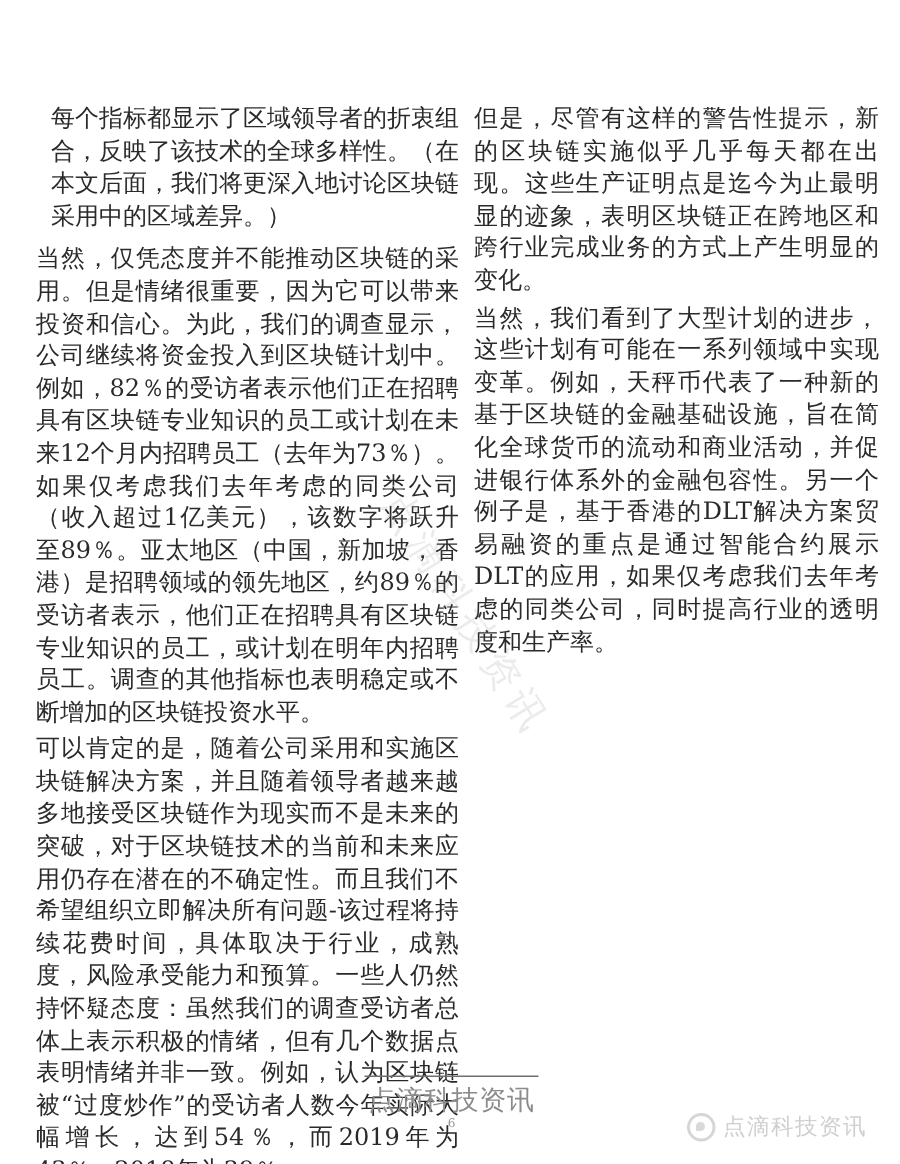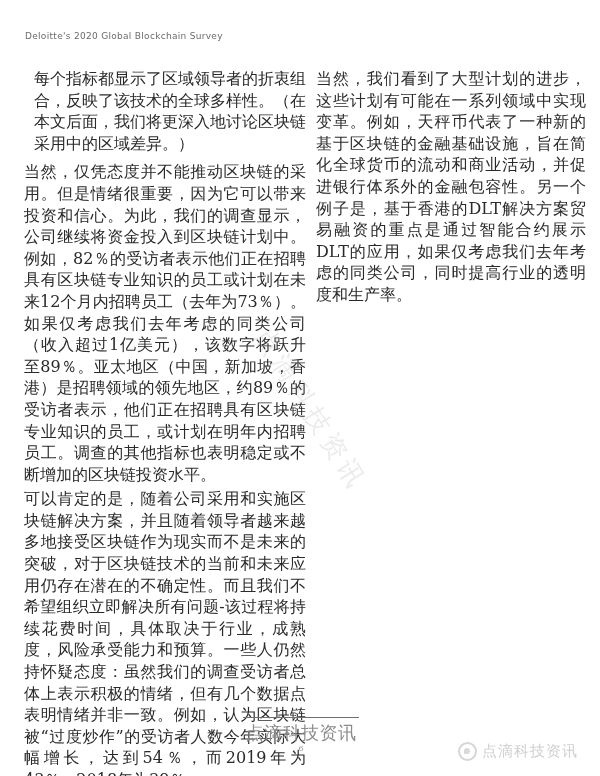--- a/index.html
+++ b/index.html
@@ -107,29 +107,29 @@
     height: 6px;
     border-radius: 50% 50% 50% 0;
     background: #d9d9d9;
   }
 </style>
 </head>
 <body>
 
 <div class="page">
 
-  <div class="doc-header">Deloitte's 2020 Global Blockchain Survey</div>
 
   <div class="col col-left">
     <p class="block-indent">每个指标都显示了区域领导者的折衷组合，反映了该技术的全球多样性。（在本文后面，我们将更深入地讨论区块链采用中的区域差异。）</p>
     <p>当然，仅凭态度并不能推动区块链的采用。但是情绪很重要，因为它可以带来投资和信心。为此，我们的调查显示，公司继续将资金投入到区块链计划中。例如，82％的受访者表示他们正在招聘具有区块链专业知识的员工或计划在未来12个月内招聘员工（去年为73％）。如果仅考虑我们去年考虑的同类公司（收入超过1亿美元），该数字将跃升至89％。亚太地区（中国，新加坡，香港）是招聘领域的领先地区，约89％的受访者表示，他们正在招聘具有区块链专业知识的员工，或计划在明年内招聘员工。调查的其他指标也表明稳定或不断增加的区块链投资水平。</p>
     <p>可以肯定的是，随着公司采用和实施区块链解决方案，并且随着领导者越来越多地接受区块链作为现实而不是未来的突破，对于区块链技术的当前和未来应用仍存在潜在的不确定性。而且我们不希望组织立即解决所有问题-该过程将持续花费时间，具体取决于行业，成熟度，风险承受能力和预算。一些人仍然持怀疑态度：虽然我们的调查受访者总体上表示积极的情绪，但有几个数据点表明情绪并非一致。例如，认为区块链被“过度炒作”的受访者人数今年实际大幅增长，达到54％，而2019年为43％，2018年为39％。</p>
   </div>
 
   <div class="col col-right">
+    <p>但是，尽管有这样的警告性提示，新的区块链实施似乎几乎每天都在出现。这些生产证明点是迄今为止最明显的迹象，表明区块链正在跨地区和跨行业完成业务的方式上产生明显的变化。</p>
     <p>当然，我们看到了大型计划的进步，这些计划有可能在一系列领域中实现变革。例如，天秤币代表了一种新的基于区块链的金融基础设施，旨在简化全球货币的流动和商业活动，并促进银行体系外的金融包容性。另一个例子是，基于香港的DLT解决方案贸易融资的重点是通过智能合约展示DLT的应用，如果仅考虑我们去年考虑的同类公司，同时提高行业的透明度和生产率。</p>
   </div>
 
   <div class="diag-watermark">点滴科技资讯</div>
 
   <div class="footer-rule"></div>
 
   <div class="footer-brand">点滴科技资讯</div>
 
   <div class="footer-pagenum">6</div>

